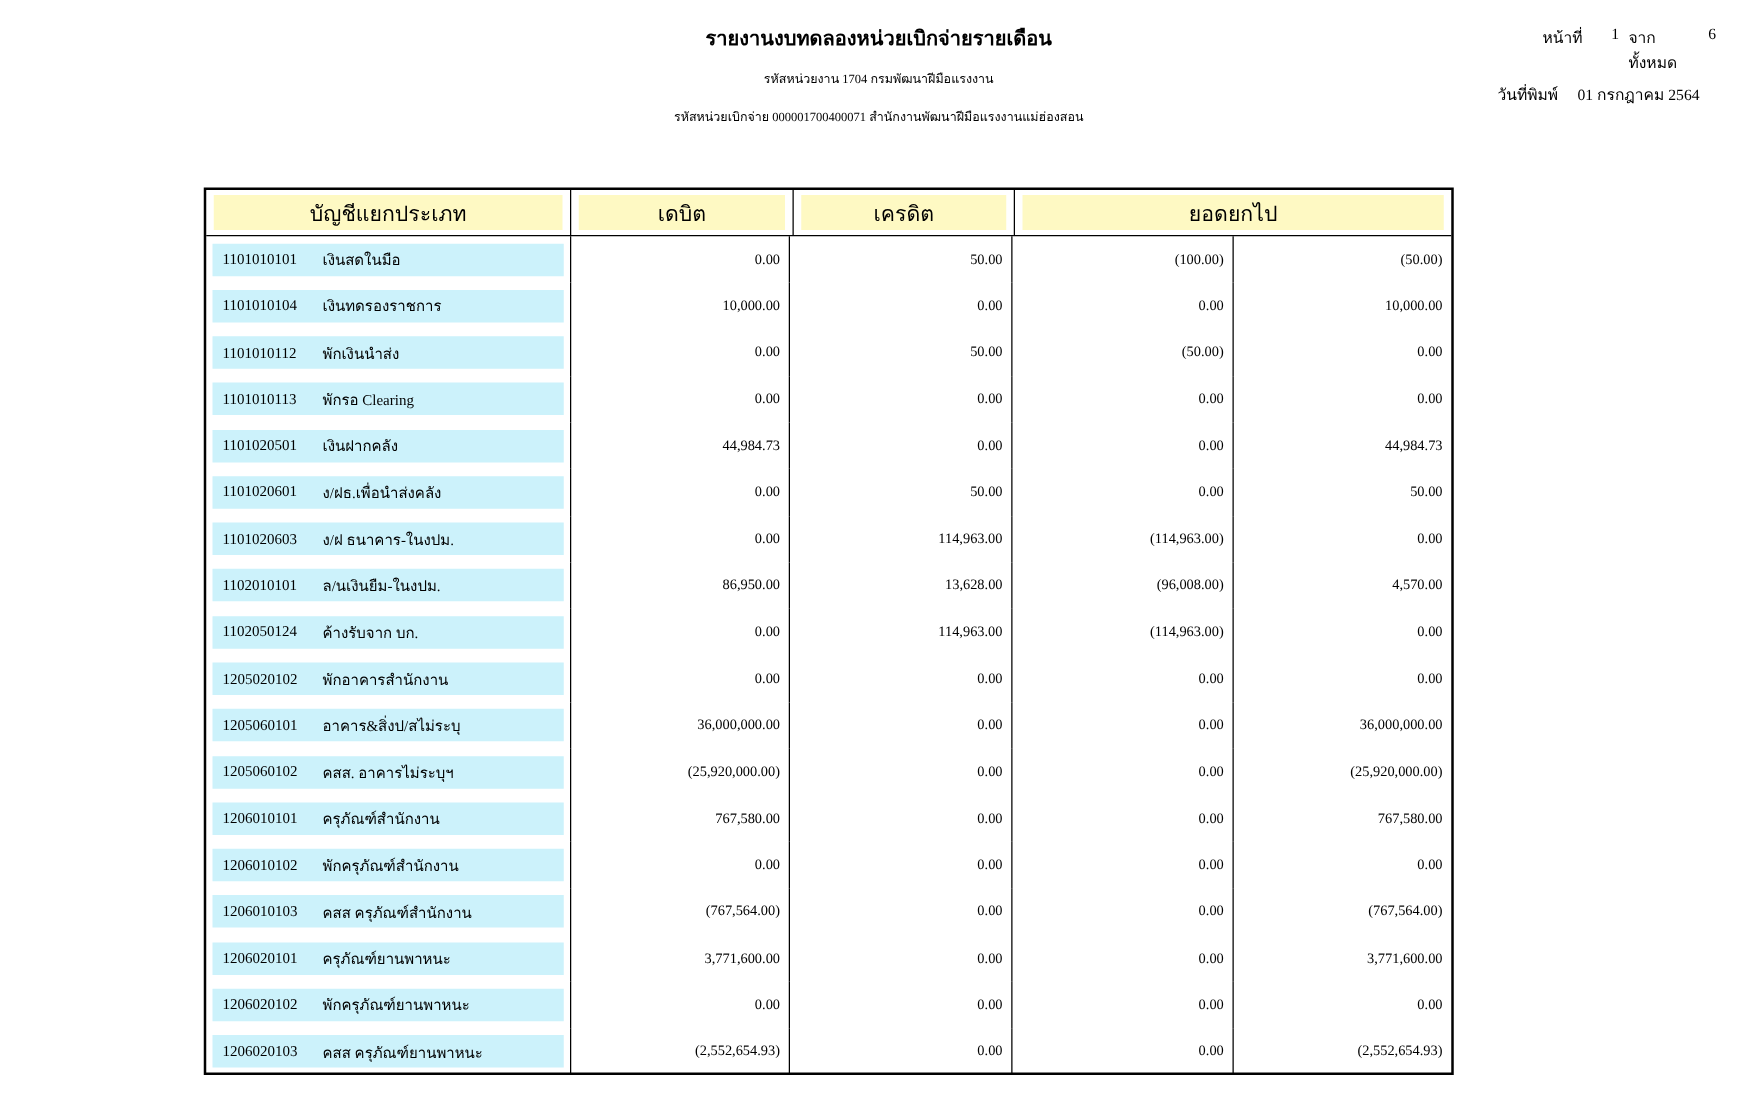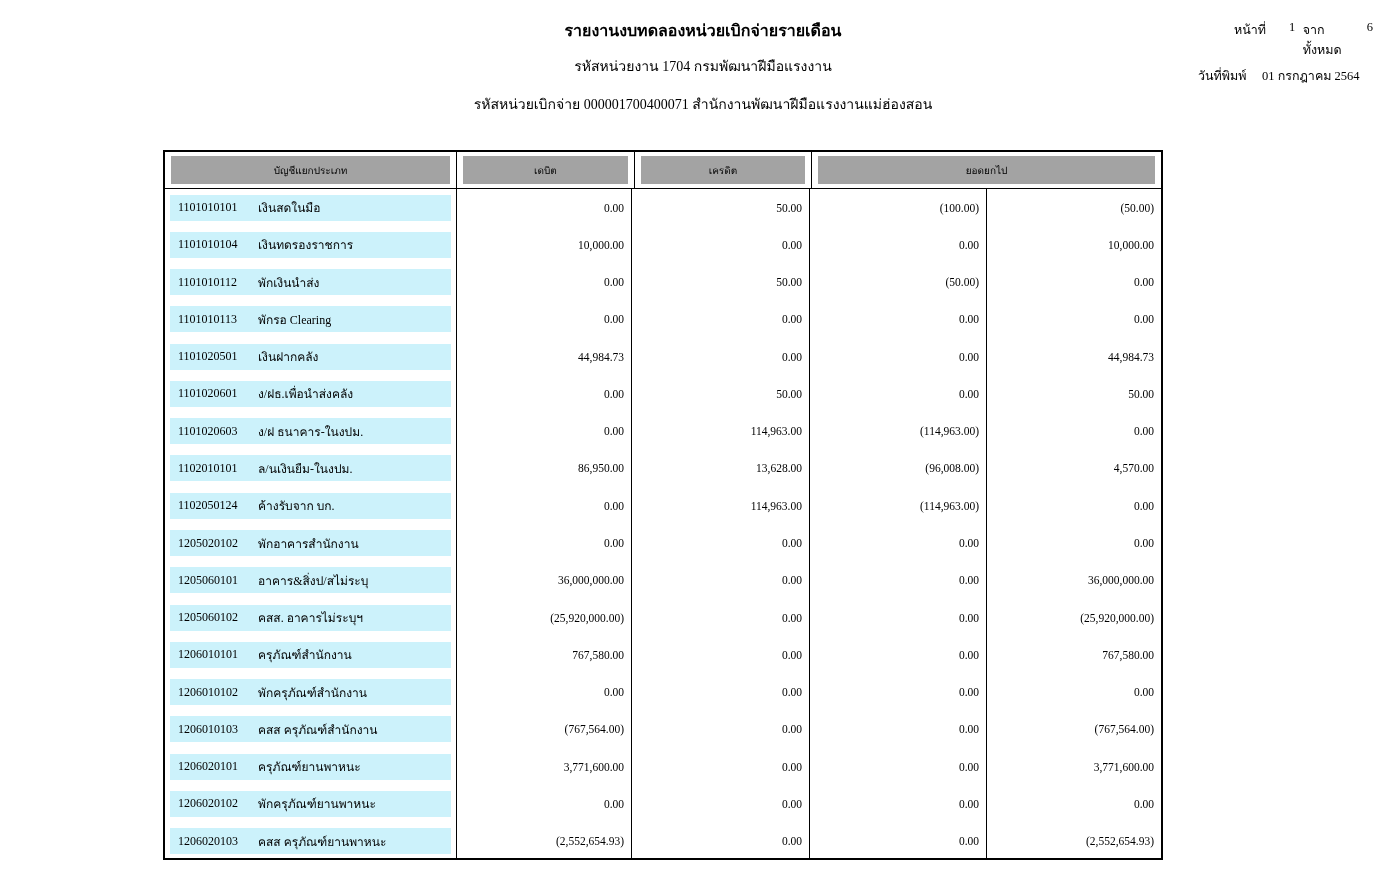--- a/index.html
+++ b/index.html
@@ -21,21 +21,21 @@
     top: 18px;
     width: 680px;
     text-align: center;
   }
   .report-title {
     font-size: 16px;
     font-weight: bold;
     margin-bottom: 12px;
   }
   .report-sub {
-    font-size: 14px;
+    font-size: 10px;
     margin-bottom: 16px;
   }
 
   
   .page-info {
     position: absolute;
     left: 1198px;
     top: 20px;
     width: 180px;
     font-size: 12.5px;
@@ -64,27 +64,27 @@
     border-bottom: 1px solid #000000;
     box-sizing: border-box;
   }
   .th {
     box-sizing: border-box;
     border-right: 1px solid #000000;
     padding: 4px 6px;
   }
   .th:last-child { border-right: none; }
   .th-box {
-    background: #a3a3a3;
+    background: #fef9c3;
     width: 100%;
     height: 100%;
     display: flex;
     align-items: center;
     justify-content: center;
-    font-size: 10px;
+    font-size: 17px;
     box-sizing: border-box;
   }
   .tbody { height: 671px; }
   .tr { display: flex; height: 37.28px; box-sizing: border-box; }
   .td {
     box-sizing: border-box;
     border-right: 1px solid #000000;
   }
   .td:last-child { border-right: none; }
   .col1 { width: 292px; }

